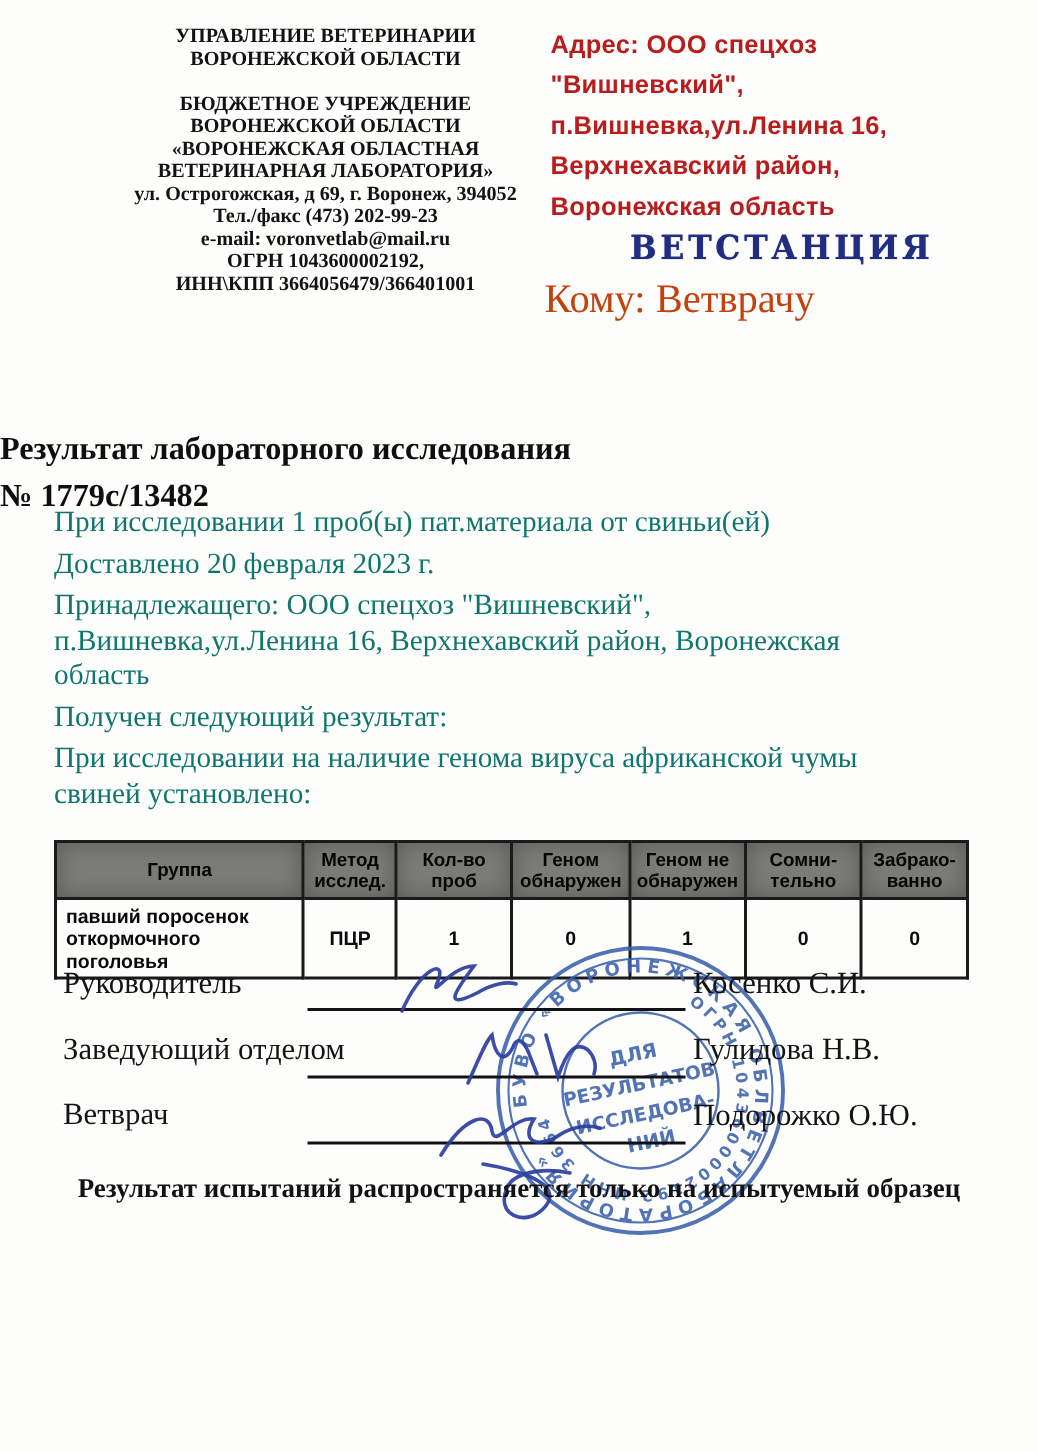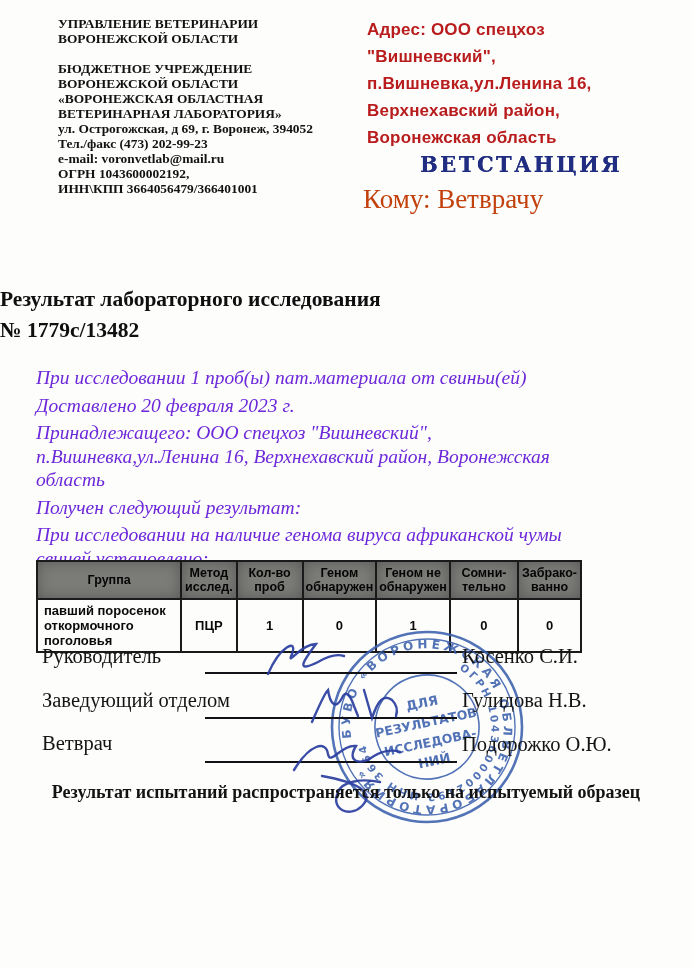--- a/index.html
+++ b/index.html
@@ -2,21 +2,21 @@
 <html lang="ru"><head>
 <meta charset="utf-8">
 <style>
   html,body{margin:0;padding:0;background:#ffffff;}
   .page{
     position:relative;width:692px;height:968px;background:#fdfdfc;overflow:hidden;
     color:#161616;font-family:"Liberation Serif","DejaVu Serif",serif;
   }
   
   .org{
-    position:absolute;left:58px;top:16px;width:318px;
+    position:absolute;left:58px;top:16px;width:318px;text-align:center;
     font-weight:700;font-size:13.4px;line-height:15px;color:#121212;
   }
   .org .gap{height:15px;}
   
   .addr{
     position:absolute;left:367px;top:16px;width:300px;
     font-family:"Liberation Sans","DejaVu Sans",sans-serif;
     font-weight:700;font-size:17px;line-height:27px;color:#b91c1c;letter-spacing:.2px;
   }
   .vetst{
@@ -24,25 +24,25 @@
     font-weight:700;font-size:21px;letter-spacing:2.5px;color:#202d80;
     font-family:"DejaVu Serif","Liberation Serif",serif;
     transform:scaleY(1.06);text-shadow:0 0 .6px #202d80;
   }
   .komu{position:absolute;left:363px;top:184px;font-size:27px;color:#c2410c;}
   .date{position:absolute;left:97px;top:230px;font-size:20px;font-weight:700;}
   .title{
     position:absolute;left:0;top:284px;width:692px;text-align:left;
     font-weight:700;font-size:21.5px;line-height:31px;color:#0f0f0f;
   }
-  .body-text{position:absolute;left:36px;top:366px;width:632px;font-size:19.5px;line-height:23.5px;color:#6d28d9;font-style:italic;}
+  .body-text{position:absolute;left:36px;top:337px;width:632px;font-size:19.5px;line-height:23.5px;color:#0f766e;}
   .body-text .para{margin-bottom:4px;}
   
   .result-table{
-    position:absolute;left:36px;top:560px;width:546px;border-collapse:collapse;
+    position:absolute;left:36px;top:560px;width:610px;border-collapse:collapse;
     font-family:"Liberation Sans","DejaVu Sans",sans-serif;z-index:1;border-radius:28px;
   }
   .result-table th{
     background:#7b7b78;border:2px solid #1a1a1a;font-size:12.5px;line-height:14px;
     padding:4px 2px;color:#050505;font-weight:700;vertical-align:middle;
     box-shadow:inset 0 0 14px rgba(0,0,0,.28);
   }
   .result-table td{
     border:2px solid #1a1a1a;font-weight:700;font-size:13px;line-height:15px;
     text-align:center;padding:3px 2px;vertical-align:middle;color:#0a0a0a;height:30px;

